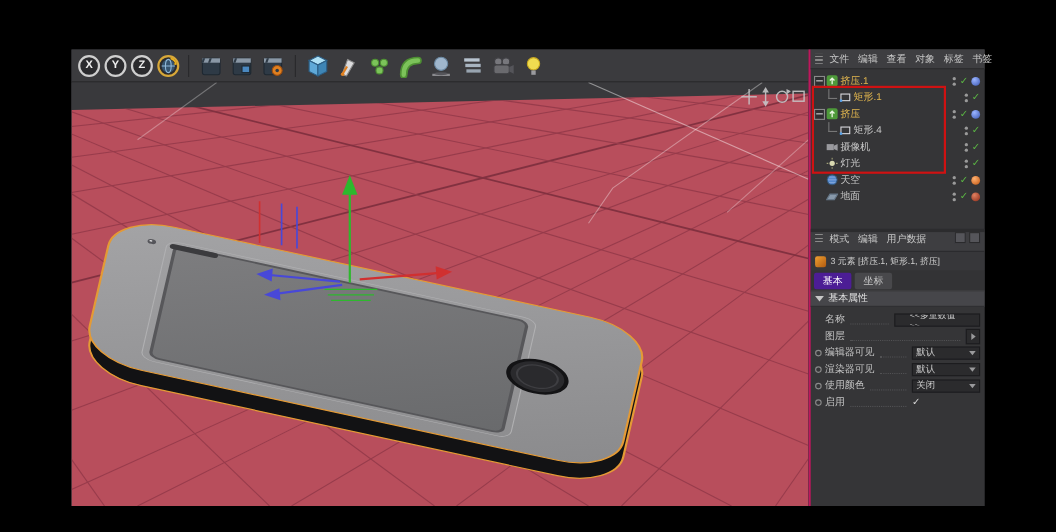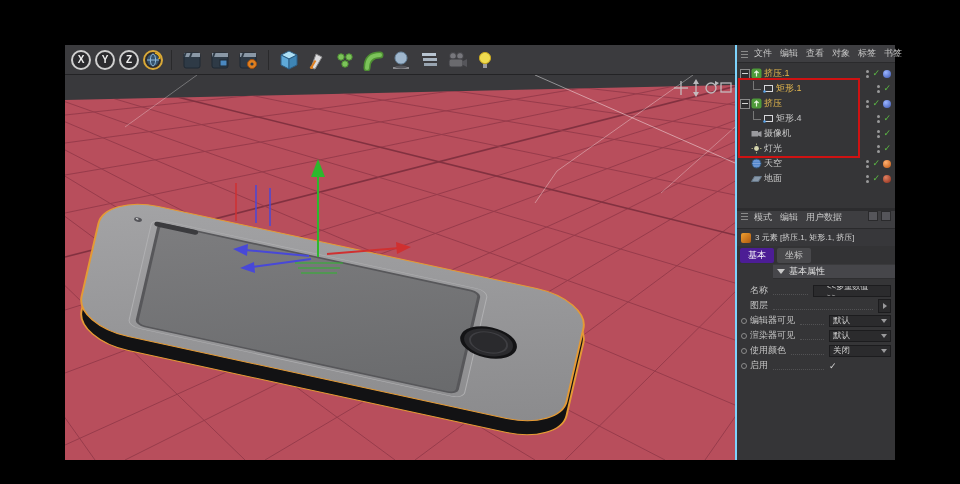--- a/index.html
+++ b/index.html
@@ -10,21 +10,21 @@
   .toolbar{height:30px;background:#3b3b3e;border-bottom:1px solid #232325;display:flex;align-items:center;
     padding:0 6px;gap:4px;box-sizing:border-box;}
   .axis-btn{width:20px;height:20px;border-radius:50%;background:#2b2b2e;border:2px solid #cfcfcf;color:#f0f0f0;
     font-size:10px;font-weight:bold;display:flex;align-items:center;justify-content:center;box-sizing:border-box;cursor:pointer;}
   .axis-btn.globe{border-color:#d8a838;}
   .tool-btn{width:24px;height:24px;display:flex;align-items:center;justify-content:center;border-radius:3px;cursor:pointer;}
   .sep{width:1px;height:20px;background:#29292b;margin:0 4px;}
   
   .viewport{position:relative;width:670px;height:385px;background:#39393c;}
   
-  .panel{width:160px;height:415px;background:#353537;border-left:2px solid #7dd3fc;position:relative;
+  .panel{width:160px;height:415px;background:#353537;border-left:2px solid #be185d;position:relative;
     box-sizing:border-box;font-size:9px;color:#c6c6c6;}
   .pmenu{height:17px;background:#3e3e41;display:flex;align-items:center;padding:0 2px;border-bottom:1px solid #2a2a2c;}
   .pmenu .mitem{padding:0 4px;cursor:pointer;white-space:nowrap;}
   .gridicon{width:7px;height:9px;margin:0 2px;background:
     repeating-linear-gradient(0deg,#8a8a8a 0 1px,transparent 1px 3px);flex:none;}
   .tree{height:142px;padding-top:3px;position:relative;}
   .trow{height:15px;display:flex;align-items:center;position:relative;padding-left:3px;}
   .trow .lbl{margin-left:2px;white-space:nowrap;}
   .trow.selected .lbl{color:#e2b64e;}
   .expander{width:8px;height:8px;border:1px solid #8a8a8a;background:#2e2e30;position:relative;flex:none;box-sizing:content-box;}
@@ -46,21 +46,21 @@
   .amenu .mitem{padding:0 4px;cursor:pointer;}
   .mini-sq{width:8px;height:8px;background:#55555a;border:1px solid #2a2a2c;flex:none;}
   .pushR{margin-left:auto;display:flex;gap:3px;padding-right:2px;}
   .info{height:17px;display:flex;align-items:center;gap:4px;padding:0 4px;background:#37373a;white-space:nowrap;overflow:hidden;}
   .sel-icon{width:10px;height:10px;border-radius:2px;background:linear-gradient(135deg,#f0a030,#b05a10);flex:none;}
   .info .itxt{font-size:8px;color:#cfcfcf;}
   .tabs{height:16px;display:flex;gap:3px;padding:1px 3px;background:#333335;align-items:center;}
   .tab{padding:1px 8px;background:#48484b;border-radius:2px;color:#c4c4c4;cursor:pointer;}
   .tab.active{background:#4c1d95;color:#fff;}
   .sec{height:13px;background:#46464a;display:flex;align-items:center;padding:0 4px;gap:4px;color:#e2e2e2;
-    border-top:1px solid #3a3a3c;border-bottom:1px solid #2e2e30;margin-left:36px;}
+    border-top:1px solid #3a3a3c;border-bottom:1px solid #2e2e30;}
   .tri{width:0;height:0;border-left:4px solid transparent;border-right:4px solid transparent;border-top:5px solid #c8c8c8;}
   .props{padding:4px 4px 0 4px;}
   .prow{height:15px;display:flex;align-items:center;gap:3px;}
   .adot{width:6px;height:6px;border:1px solid #8a8a8a;border-radius:50%;box-sizing:border-box;flex:none;cursor:pointer;}
   .adot.hide{visibility:hidden;}
   .plabel{flex:none;color:#c4c4c4;white-space:nowrap;}
   .prow.dim .plabel{color:#77777a;}
   .leader{flex:1;border-bottom:1px dotted #6a6a6d;height:7px;margin:0 2px;opacity:.55;min-width:4px;}
   .field{width:78px;height:12px;background:#2b2b2d;border:1px solid #1c1c1e;display:flex;align-items:center;
     padding:0 13px;box-sizing:border-box;color:#d0d0d0;flex:none;font-size:8px;overflow:hidden;cursor:text;}

